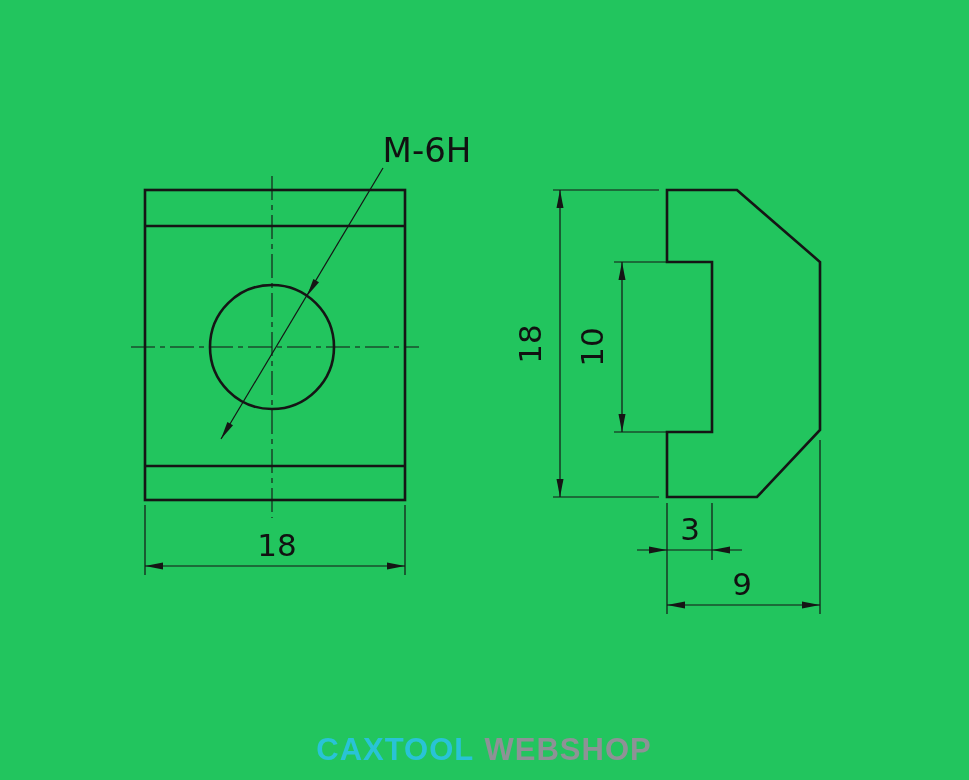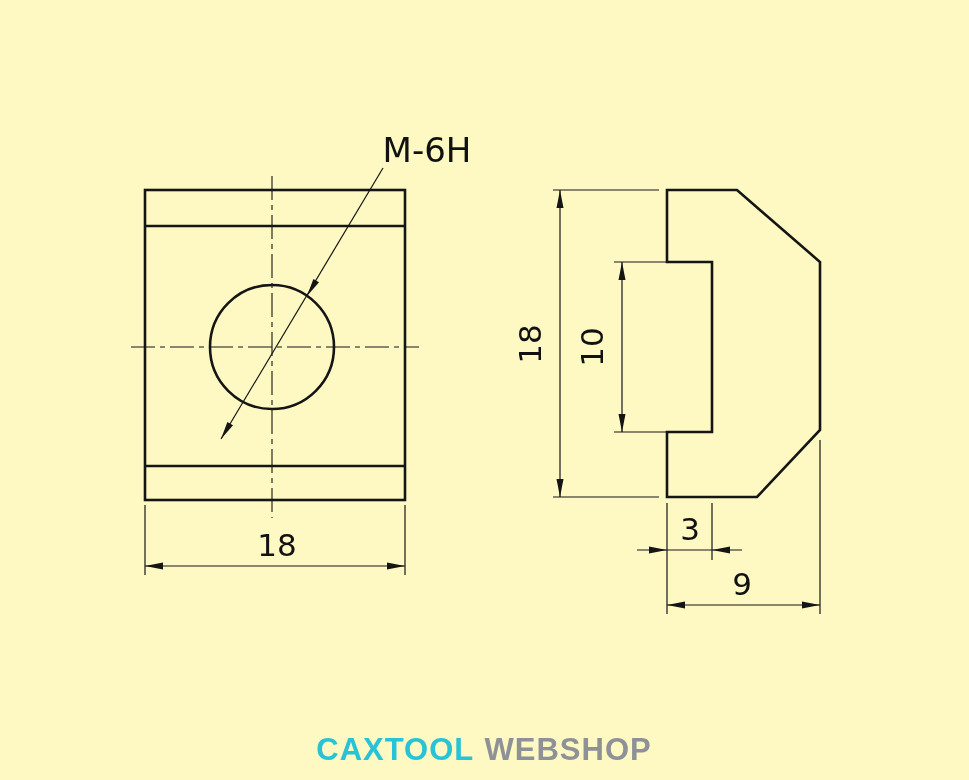--- a/index.html
+++ b/index.html
@@ -1,20 +1,20 @@
 <!DOCTYPE html>
 <html><head>
 <meta charset="utf-8">
 <style>
   html, body { margin: 0; padding: 0; background: #ffffff; }
   .canvas {
     position: relative;
     width: 969px;
     height: 780px;
-    background: #fef9c3;
+    background: #22c55e;
     overflow: hidden;
     font-family: "DejaVu Sans", sans-serif;
   }
   svg { display: block; }
   .outline { stroke: #151515; stroke-width: 2.6; fill: none; stroke-linejoin: miter; stroke-linecap: butt; }
   .thin    { stroke: #151515; stroke-width: 1.2; fill: none; stroke-linecap: butt; }
   .center  { stroke: #151515; stroke-width: 1.1; fill: none; stroke-dasharray: 24 5 5 5; }
   .arrow   { fill: #151515; stroke: none; }
   .dimtext { font-size: 31px; fill: #111111; font-family: "DejaVu Sans", sans-serif; }
   .calltext{ font-size: 34px; fill: #111111; font-family: "DejaVu Sans", sans-serif; }

